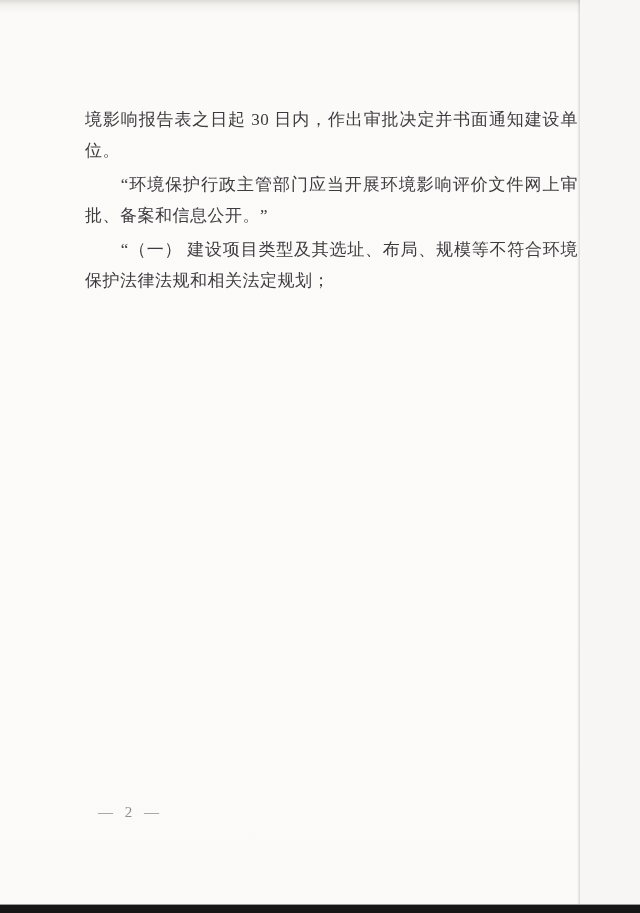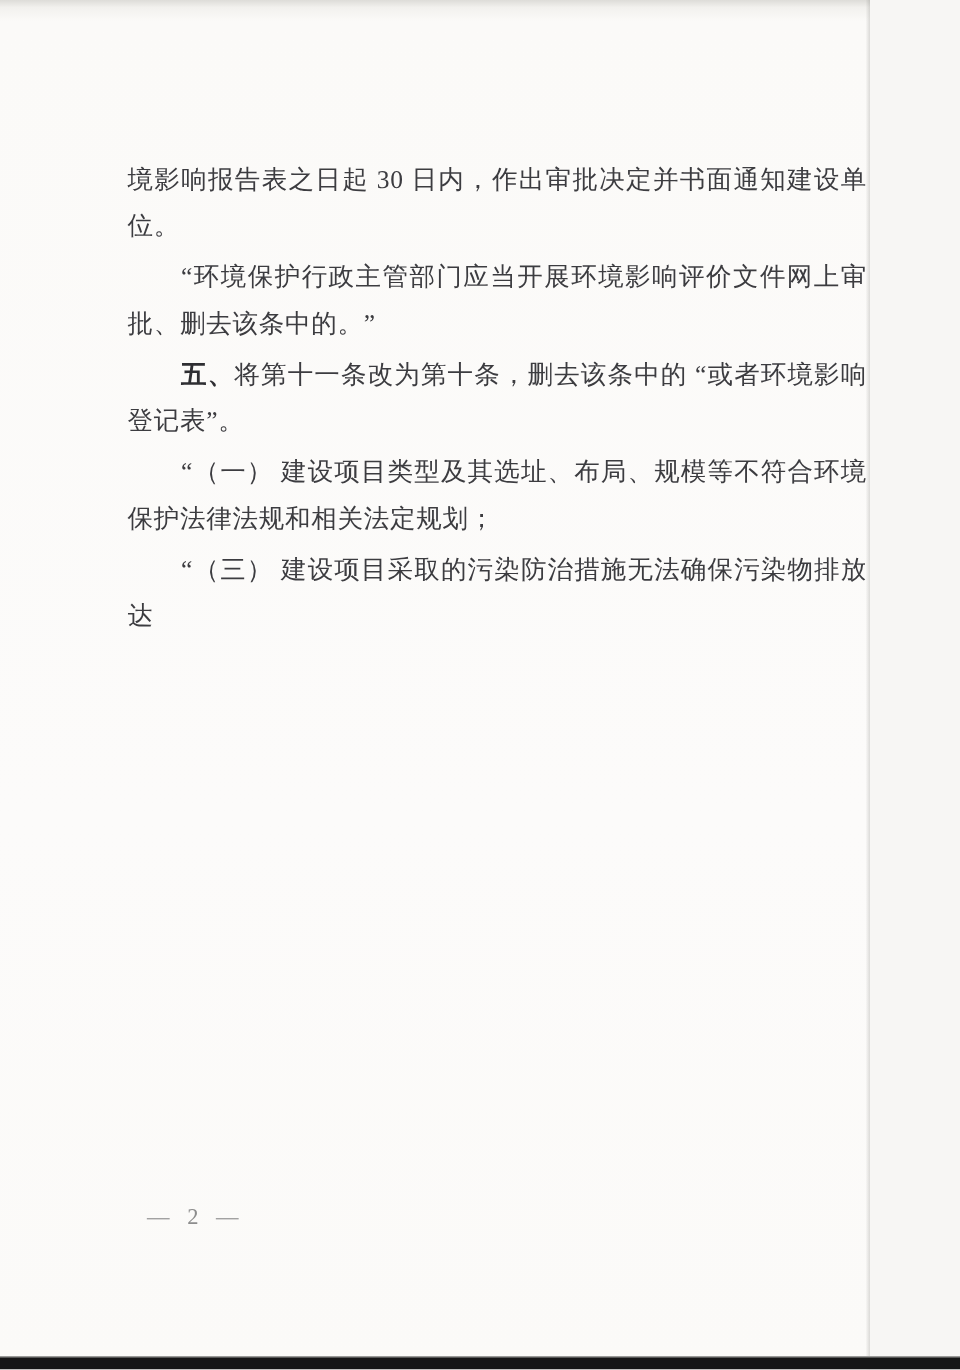--- a/index.html
+++ b/index.html
@@ -61,24 +61,22 @@
     color: #8d8d8d;
   }
 </style>
 </head>
 <body>
 
 <div class="page">
 
   <div class="text-block">
     <p class="para"><span class="prefix"></span><span>境影响报告表之日起 30 日内，作出审批决定并书面通知建设单位。</span></p>
-    <p class="para indent"><span class="prefix"></span><span>“环境保护行政主管部门应当开展环境影响评价文件网上审批、删去该条中的。”</span></p>
-    <p class="para indent"><span class="prefix">五、</span><span>将第十一条改为第十条，删去该条中的 “或者环境影响登记表”。</span></p>
+    <p class="para indent"><span class="prefix"></span><span>“环境保护行政主管部门应当开展环境影响评价文件网上审批、备案和信息公开。”</span></p>
     <p class="para indent"><span class="prefix"></span><span>“（一） 建设项目类型及其选址、布局、规模等不符合环境保护法律法规和相关法定规划；</span></p>
-    <p class="para indent"><span class="prefix"></span><span>“（三） 建设项目采取的污染防治措施无法确保污染物排放达</span></p>
   </div>
 
   <div class="page-number">— 2 —</div>
 
   <div class="scan-edge-right"></div>
   <div class="scan-edge-bottom"></div>
 
 </div>
 
 </body></html>

